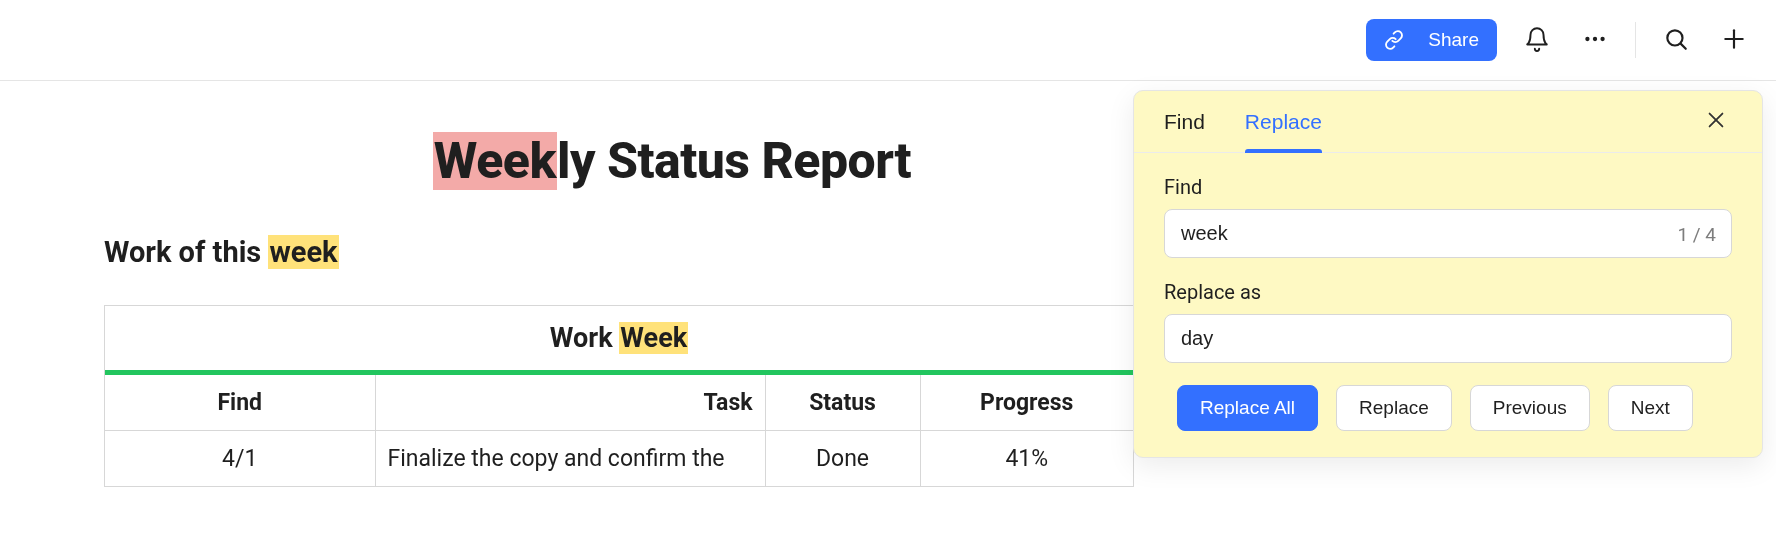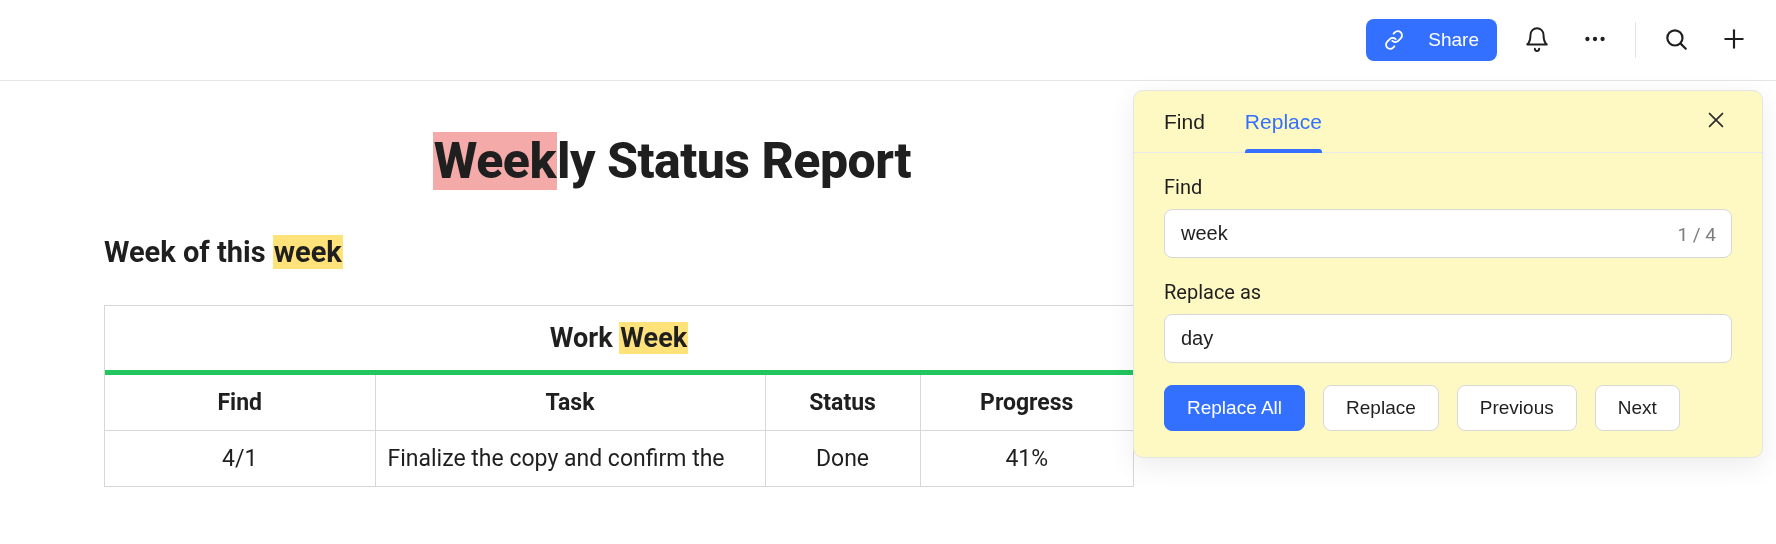--- a/index.html
+++ b/index.html
@@ -97,21 +97,21 @@
   th, td {
     border-bottom: 1px solid #d7d7d7;
     border-right: 1px solid #d7d7d7;
     padding: 14px 12px;
     font-size: 23px;
   }
   th { font-weight: 700; text-align: center; }
   th:last-child, td:last-child { border-right: none; }
   td.center { text-align: center; }
   .col-date { width: 270px; }
-  .col-task { width: 390px; }
+  .col-task { width: 390px; text-align: right; }
   .col-status { width: 155px; }
   .col-progress { width: auto; }
 
   
   .panel {
     position: absolute;
     top: 90px;
     left: 1133px;
     width: 630px;
     background: #fef9c3;
@@ -202,20 +202,21 @@
     border-radius: 8px;
     border: 1px solid #d7d7d7;
     background: #fff;
     color: #1f1f1f;
     cursor: pointer;
   }
   .btn.primary {
     background: #3370ff;
     border-color: #3370ff;
     color: #fff;
+    margin-left: 13px;
   }
 </style>
 </head>
 <body>
 
 <div class="topbar">
   <button class="share-btn">
     <span>
       <svg width="20" height="20" viewBox="0 0 24 24" fill="none" stroke="#fff" stroke-width="2.2" stroke-linecap="round" stroke-linejoin="round">
           <path d="M10 13a5 5 0 0 0 7.07 0l3-3a5 5 0 1 0-7.07-7.07l-1.5 1.5"></path>
@@ -255,21 +256,21 @@
       <svg width="26" height="26" viewBox="0 0 24 24" fill="none" stroke="#1f1f1f" stroke-width="2" stroke-linecap="round">
           <line x1="12" y1="4" x2="12" y2="20"></line>
           <line x1="4" y1="12" x2="20" y2="12"></line>
         </svg>
     </span>
   </button>
 </div>
 
 <div class="doc">
   <h1 class="title"><span class="hl-active">Week</span><span>ly Status Report</span></h1>
-  <div class="subhead"><span>Week of this </span><span class="hl-match">week</span></div>
+  <div class="subhead"><span>Work of this </span><span class="hl-match">week</span></div>
 
   <div class="tblwrap">
     <div class="tablehdr"><span>Work </span><span class="hl-match">Week</span></div>
     <table>
       <thead>
         <tr>
           <th class="col-date">Find</th>
           <th class="col-task">Task</th>
           <th class="col-status">Status</th>
           <th class="col-progress">Progress</th>

